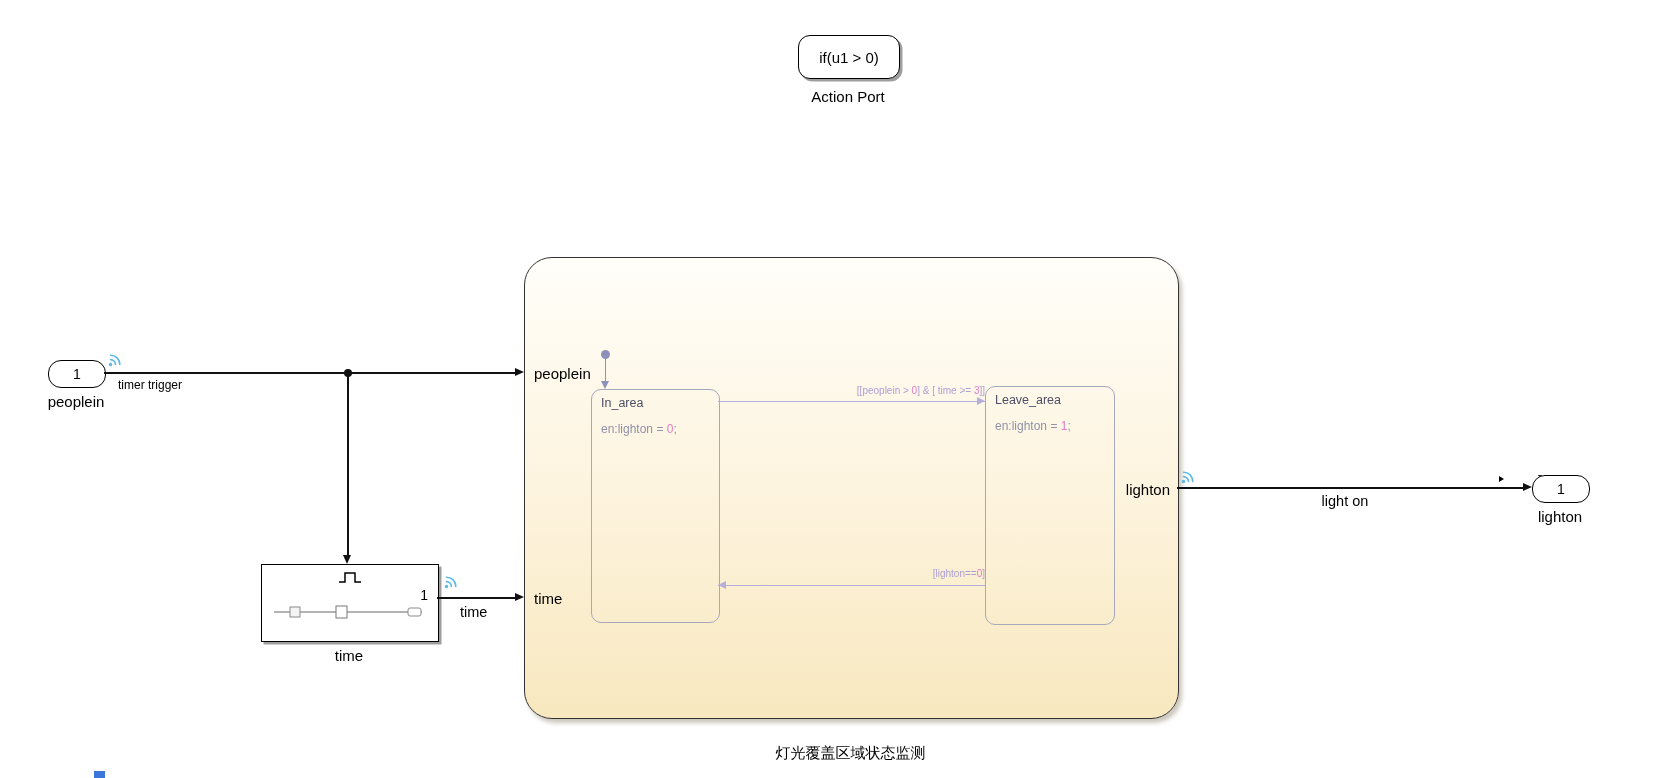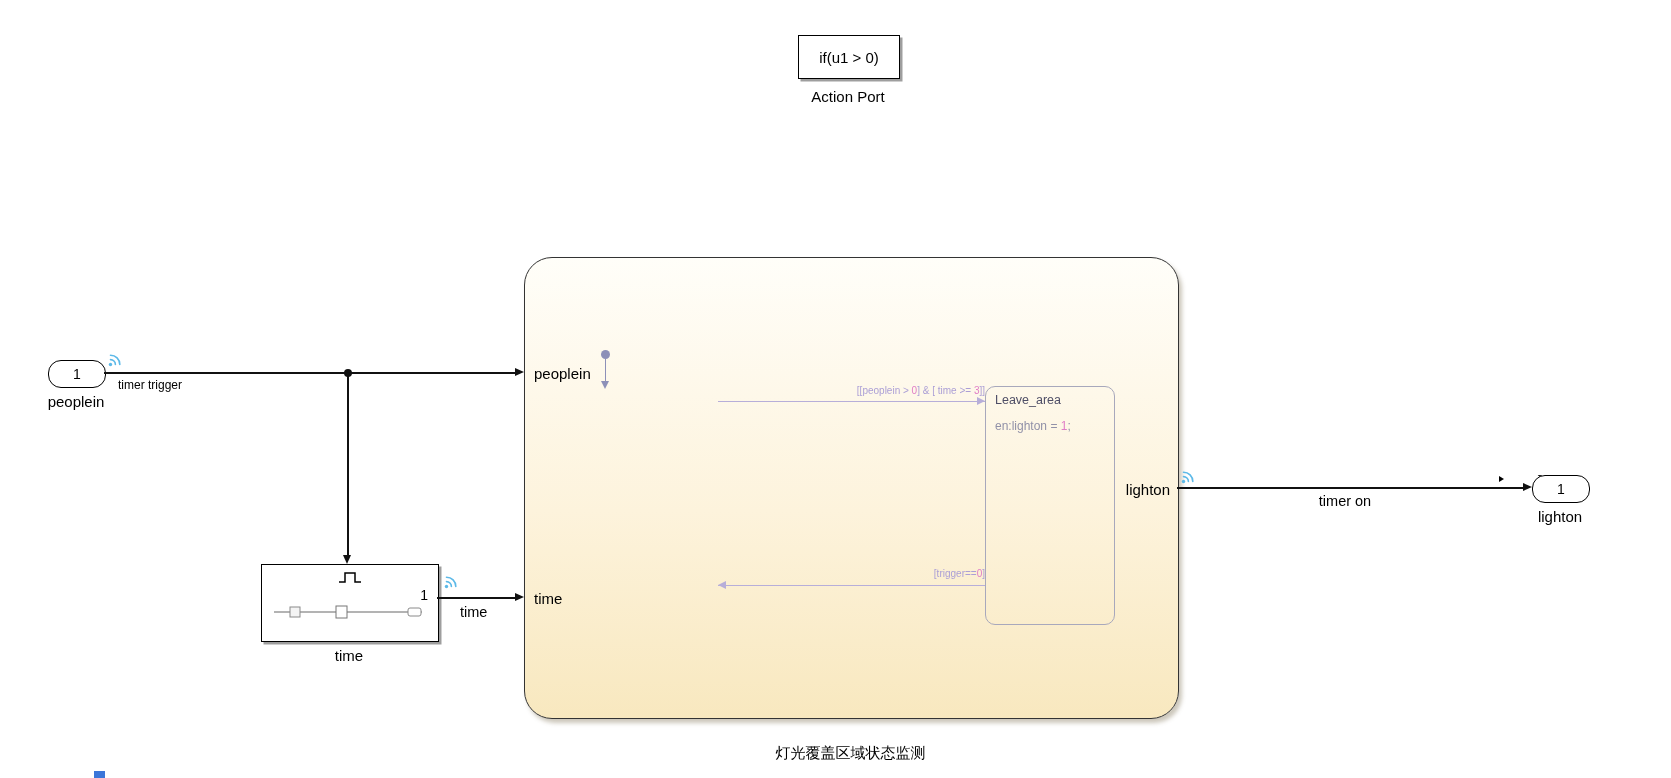--- a/index.html
+++ b/index.html
@@ -33,21 +33,21 @@
   .def-line{position:absolute;width:1.3px;background:#8d90b8;}
   .def-arr{position:absolute;width:0;height:0;border-left:4px solid transparent;border-right:4px solid transparent;border-top:8px solid #8d90b8;}
   .io-lbl{position:absolute;font-size:15px;color:#000;white-space:nowrap;}
   .ic-badge{position:absolute;display:flex;align-items:center;font-size:9.5px;
             font-family:"DejaVu Sans Mono",monospace;color:#000;gap:32px;}
   .ic-tri{width:0;height:0;border-top:3.5px solid transparent;border-bottom:3.5px solid transparent;border-left:5px solid #000;margin-right:1px;}
 </style>
 </head>
 <body>
 
-<div class="sim-block" style="left:798px;top:35px;width:100px;height:42px;">
+<div class="sim-block" style="left:798px;top:35px;width:100px;height:42px;border-radius:12px;">
   <span>if(u1 &gt; 0)</span>
 </div>
 <div class="lbl center" style="left:773px;top:88px;width:150px;">Action Port</div>
 
 <div class="port-oval" style="left:48px;top:360px;width:56px;height:26px;">
   <span>1</span>
 </div>
 <div class="lbl center" style="left:20px;top:393px;width:112px;">peoplein</div>
 
 <svg class="abs" width="17" height="17" viewBox="0 0 17 17" style="left:107px;top:351px;">
@@ -90,51 +90,57 @@
 <div class="chart" style="left:524px;top:257px;width:653px;height:460px;">
 
   <div class="io-lbl" style="left:9px;top:107px;">peoplein</div>
   <div class="io-lbl" style="left:9px;top:332px;">time</div>
   <div class="io-lbl" style="left:545px;top:223px;width:100px;text-align:right;">lighton</div>
 
   <div class="def-dot" style="left:76px;top:92px;"></div>
   <div class="def-line" style="left:80px;top:101px;height:22px;"></div>
   <div class="def-arr" style="left:76px;top:123px;"></div>
 
+  <div class="state" style="left:66px;top:131px;width:127px;height:232px;">
+    <div class="state-name">In_area</div>
+    <div class="state-entry">
+      <span>en:lighton = </span><span class="val">0</span><span>;</span>
+    </div>
+  </div>
 
   <div class="state" style="left:460px;top:128px;width:128px;height:237px;text-decoration:underline;">
     <div class="state-name">Leave_area</div>
     <div class="state-entry">
       <span>en:lighton = </span><span class="val">1</span><span>;</span>
     </div>
   </div>
 
   <div class="trans-line" style="left:193px;top:143px;width:267px;"></div>
   <div class="trans-arr-r" style="left:452px;top:139px;"></div>
   <div class="trans-lbl" style="left:193px;top:127px;width:267px;">
     <span>[[peoplein &gt; </span><span class="val">0</span><span>] &amp; [ time &gt;= </span><span class="val">3</span><span>]]</span>
   </div>
 
   <div class="trans-line" style="left:193px;top:327px;width:267px;"></div>
   <div class="trans-arr-l" style="left:193px;top:323px;"></div>
   <div class="trans-lbl" style="left:193px;top:310px;width:267px;">
-    <span>[trigger==</span><span class="val">0</span><span>]</span>
+    <span>[lighton==</span><span class="val">0</span><span>]</span>
   </div>
 </div>
 
 <div class="lbl center" style="left:524px;top:744px;width:653px;font-size:15px;">灯光覆盖区域状态监测</div>
 
 <div class="wire-h" style="left:1177px;top:487px;width:346px;"></div>
 <div class="arr-r" style="left:1523px;top:483px;"></div>
 <svg class="abs" width="17" height="17" viewBox="0 0 17 17" style="left:1180px;top:468px;">
   <circle cx="3.5" cy="13.5" r="1.7" fill="#5cb9e8"></circle>
   <path d="M3.5 8.6 A4.9 4.9 0 0 1 8.4 13.5" fill="none" stroke="#5cb9e8" stroke-width="1.6" stroke-linecap="round"></path>
   <path d="M3.5 4.2 A9.3 9.3 0 0 1 12.8 13.5" fill="none" stroke="#5cb9e8" stroke-width="1.6" stroke-linecap="round"></path>
 </svg>
-<div class="lbl center" style="left:1285px;top:493px;width:120px;font-size:14.5px;">timer on</div>
+<div class="lbl center" style="left:1285px;top:493px;width:120px;font-size:14.5px;">light on</div>
 
 <div class="ic-badge" style="left:1499px;top:473px;">
   <span class="ic-tri"></span>
   <span>IC</span>
 </div>
 
 <div class="port-oval" style="left:1532px;top:475px;width:56px;height:26px;">
   <span>1</span>
 </div>
 <div class="lbl center" style="left:1504px;top:508px;width:112px;">lighton</div>

